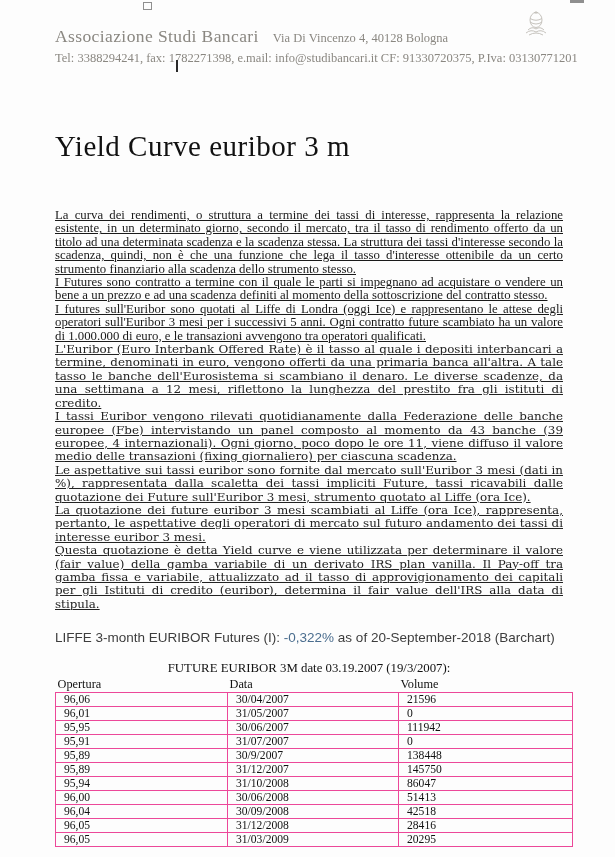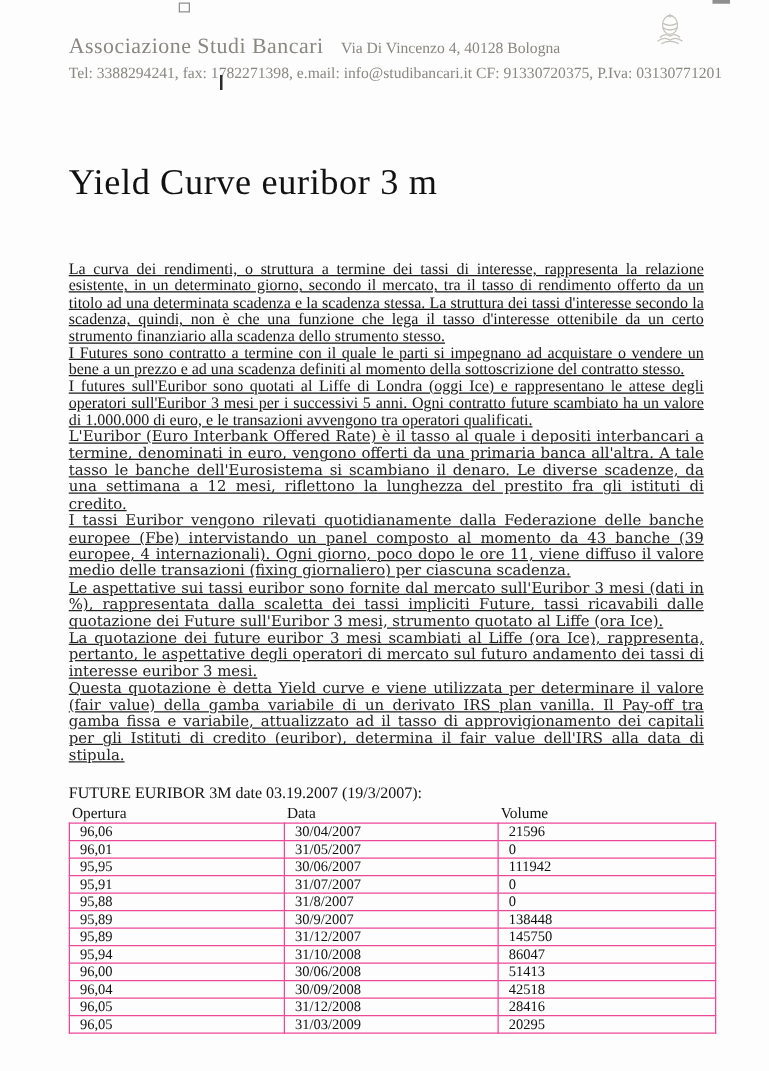--- a/index.html
+++ b/index.html
@@ -37,21 +37,21 @@
   .font-a{font-family:"Liberation Serif", serif;font-size:12.8px;}
   .font-b{font-family:"DejaVu Serif", serif;font-size:11.9px;color:#222;}
   
   .quote-line{
     margin:19px 52px 0 55px;
     font-family:"Liberation Sans", sans-serif;
     font-size:13.5px;color:#3d3d3d;white-space:nowrap;
   }
   .quote-value{font-weight:normal;}
   
-  .table-caption{margin:16px 52px 0 55px;font-size:12.8px;color:#111;}
+  .table-caption{margin:16px 52px 0 55px;font-size:12.8px;color:#111;text-align:center;}
   table.futures{
     margin:2px 0 0 55px;
     border-collapse:collapse;
     width:517px;
     table-layout:fixed;
     font-family:"Liberation Serif", serif;
   }
   table.futures col.c1{width:172px;}
   table.futures col.c2{width:171px;}
   table.futures col.c3{width:174px;}
@@ -103,20 +103,23 @@
     <p class="font-a">La curva dei rendimenti, o struttura a termine dei tassi di interesse, rappresenta la relazione esistente, in un determinato giorno, secondo il mercato, tra il tasso di rendimento offerto da un titolo ad una determinata scadenza e la scadenza stessa. La struttura dei tassi d'interesse secondo la scadenza, quindi, non è che una funzione che lega il tasso d'interesse ottenibile da un certo strumento finanziario alla scadenza dello strumento stesso.</p>
     <p class="font-a">I Futures sono contratto a termine con il quale le parti si impegnano ad acquistare o vendere un bene a un prezzo e ad una scadenza definiti al momento della sottoscrizione del contratto stesso.</p>
     <p class="font-a">I futures sull'Euribor sono quotati al Liffe di Londra (oggi Ice) e rappresentano le attese degli operatori sull'Euribor 3 mesi per i successivi 5 anni. Ogni contratto future scambiato ha un valore di 1.000.000 di euro, e le transazioni avvengono tra operatori qualificati.</p>
     <p class="font-b">L'Euribor (Euro Interbank Offered Rate) è il tasso al quale i depositi interbancari a termine, denominati in euro, vengono offerti da una primaria banca all'altra. A tale tasso le banche dell'Eurosistema si scambiano il denaro. Le diverse scadenze, da una settimana a 12 mesi, riflettono la lunghezza del prestito fra gli istituti di credito.</p>
     <p class="font-b">I tassi Euribor vengono rilevati quotidianamente dalla Federazione delle banche europee (Fbe) intervistando un panel composto al momento da 43 banche (39 europee, 4 internazionali). Ogni giorno, poco dopo le ore 11, viene diffuso il valore medio delle transazioni (fixing giornaliero) per ciascuna scadenza.</p>
     <p class="font-b">Le aspettative sui tassi euribor sono fornite dal mercato sull'Euribor 3 mesi (dati in %), rappresentata dalla scaletta dei tassi impliciti Future, tassi ricavabili dalle quotazione dei Future sull'Euribor 3 mesi, strumento quotato al Liffe (ora Ice).</p>
     <p class="font-b">La quotazione dei future euribor 3 mesi scambiati al Liffe (ora Ice), rappresenta, pertanto, le aspettative degli operatori di mercato sul futuro andamento dei tassi di interesse euribor 3 mesi.</p>
     <p class="font-b">Questa quotazione è detta Yield curve e viene utilizzata per determinare il valore (fair value) della gamba variabile di un derivato IRS plan vanilla. Il Pay-off tra gamba fissa e variabile, attualizzato ad il tasso di approvigionamento dei capitali per gli Istituti di credito (euribor), determina il fair value dell'IRS alla data di stipula.</p>
   </div>
 
+  <div class="quote-line">
+    <span>LIFFE 3-month EURIBOR Futures (I): </span><span class="quote-value" style="color: rgb(74, 109, 142);">-0,322%</span><span> as of 20-September-2018 (Barchart)</span>
+  </div>
 
   <div class="table-caption">FUTURE EURIBOR 3M date 03.19.2007 (19/3/2007):</div>
   <table class="futures">
     <colgroup>
         <col class="c1">
         <col class="c2">
         <col class="c3">
       </colgroup>
     <thead>
       <tr>
@@ -137,25 +140,20 @@
           <td>0</td>
         </tr>
         <tr>
           <td>95,95</td>
           <td>30/06/2007</td>
           <td>111942</td>
         </tr>
         <tr>
           <td>95,91</td>
           <td>31/07/2007</td>
-          <td>0</td>
-        </tr>
-        <tr>
-          <td>95,88</td>
-          <td>31/8/2007</td>
           <td>0</td>
         </tr>
         <tr>
           <td>95,89</td>
           <td>30/9/2007</td>
           <td>138448</td>
         </tr>
         <tr>
           <td>95,89</td>
           <td>31/12/2007</td>

